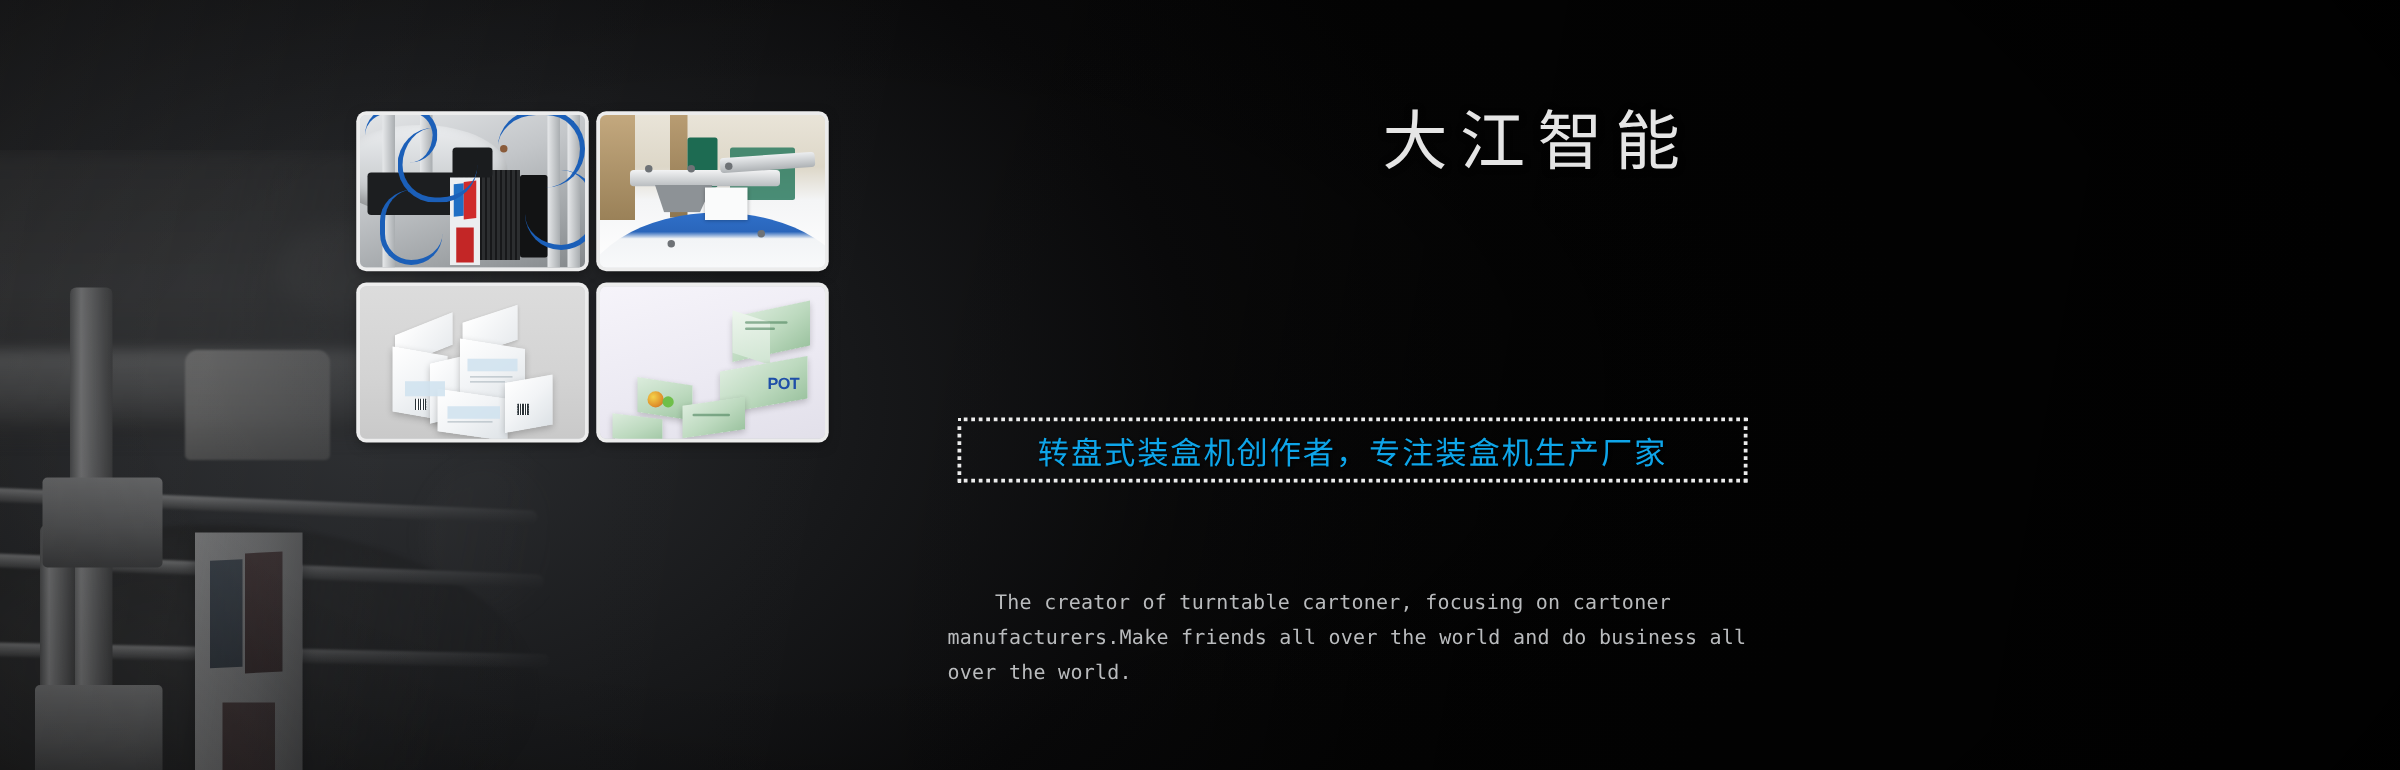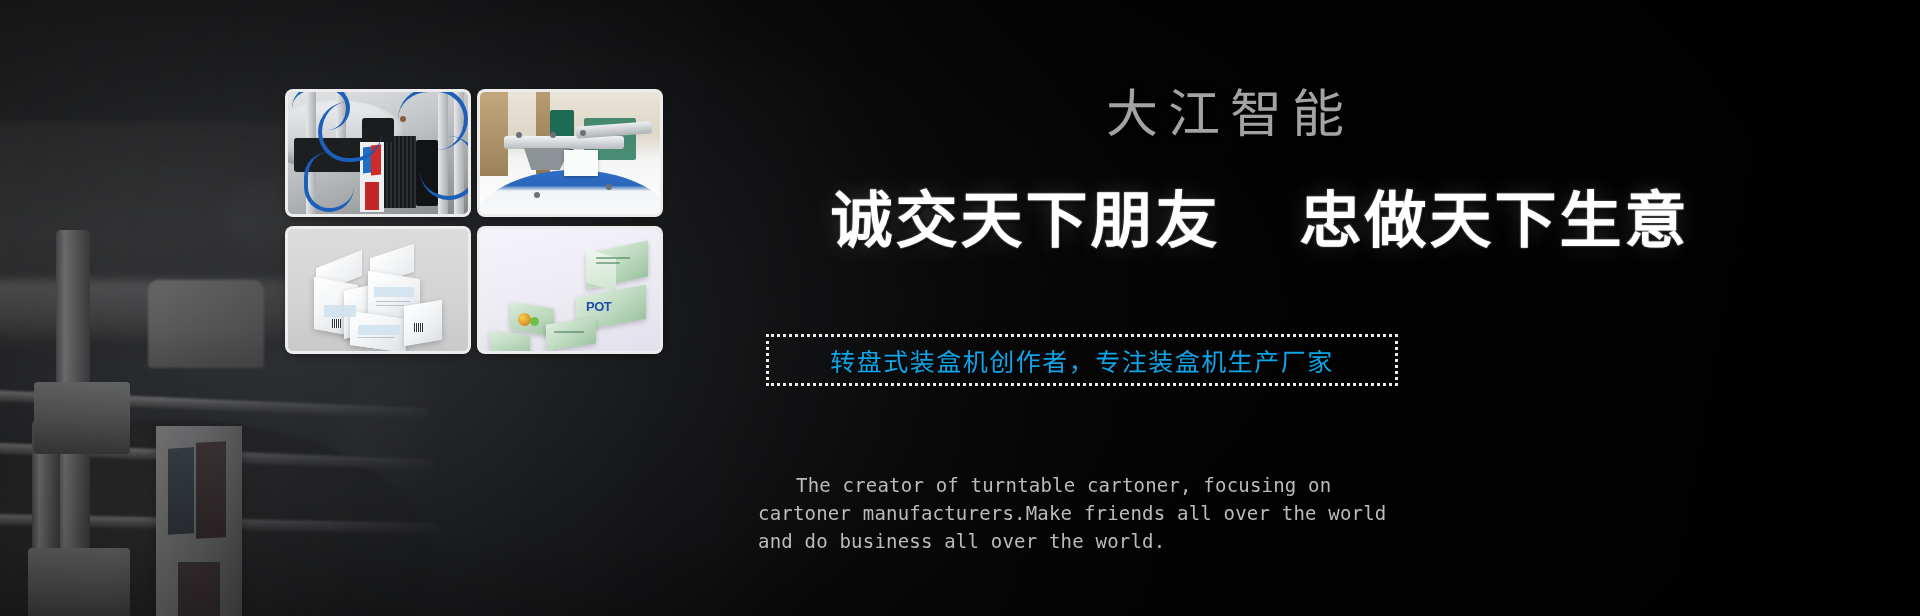--- a/index.html
+++ b/index.html
@@ -223,21 +223,21 @@
 
   .brand-title {
     position: absolute;
     left: 0;
     top: 88px;
     width: 1060px;
     text-align: center;
     font-family: "DejaVu Serif", "Liberation Serif", serif;
     font-size: 52px;
     line-height: 1;
-    color: #a3a3a3;
+    color: #e5e5e5;
     letter-spacing: 10px;
     font-weight: 400;
     text-shadow: 0 1px 6px rgba(0,0,0,0.6);
   }
 
   .headline {
     position: absolute;
     left: 0;
     top: 188px;
     width: 1120px;
@@ -276,21 +276,21 @@
     white-space: nowrap;
     text-shadow: 1px 1px 2px rgba(0,0,0,0.9);
   }
 
   .english {
     position: absolute;
     left: 58px;
     top: 452px;
     width: 660px;
     font-family: "DejaVu Sans Mono", "Liberation Mono", monospace;
-    font-size: 19px;
+    font-size: 16px;
     line-height: 28px;
     color: #b9bbbd;
     text-indent: 38px;
     letter-spacing: 0.2px;
   }
 </style>
 </head>
 <body>
 
 <div class="banner">
@@ -391,41 +391,36 @@
     </div>
 
     <div class="photo">
       <div class="inner">
         <div class="p4-bg"></div>
         <div class="gbox" style="left:106px; top:18px; width:62px; height:36px; transform: skewY(-12deg);"></div>
         <div class="gbox-face" style="left:106px; top:24px; width:30px; height:34px; transform: skewY(18deg);"></div>
         <div class="gtext" style="left:116px; top:28px; width:34px;"></div>
         <div class="gtext" style="left:116px; top:33px; width:24px;"></div>
         <div class="gbox" style="left:96px; top:62px; width:70px; height:34px; transform: skewY(-10deg);"></div>
-        <div class="pot" style="left:106px; top:70px; font-size:13px;text-align:center;">POT</div>
+        <div class="pot" style="left:134px; top:70px; font-size:13px;text-align:center;">POT</div>
         <div class="gbox" style="left:30px; top:76px; width:44px; height:28px; transform: skewY(9deg);"></div>
         <div class="mascot" style="left:38px; top:84px;"></div>
         <div class="mascot-g" style="left:50px; top:88px;"></div>
         <div class="gbox" style="left:66px; top:92px; width:50px; height:26px; transform: skewY(-8deg);"></div>
         <div class="gtext" style="left:74px; top:102px; width:30px;"></div>
         <div class="gbox" style="left:10px; top:104px; width:40px; height:20px; transform: skewY(7deg);"></div>
       </div>
     </div>
 
   </div>
 
   <div class="content">
 
     <div class="brand-title">大江智能</div>
 
-    <div class="headline">
-      <span>诚交天下朋友</span>
-      <span class="gap"></span>
-      <span>忠做天下生意</span>
-    </div>
 
     <div class="subtitle-box">
       <span class="subtitle-text">转盘式装盒机创作者，专注装盒机生产厂家</span>
     </div>
 
     <p class="english">The creator of turntable cartoner, focusing on cartoner manufacturers.Make friends all over the world and do business all over the world.</p>
 
   </div>
 
 </div>

